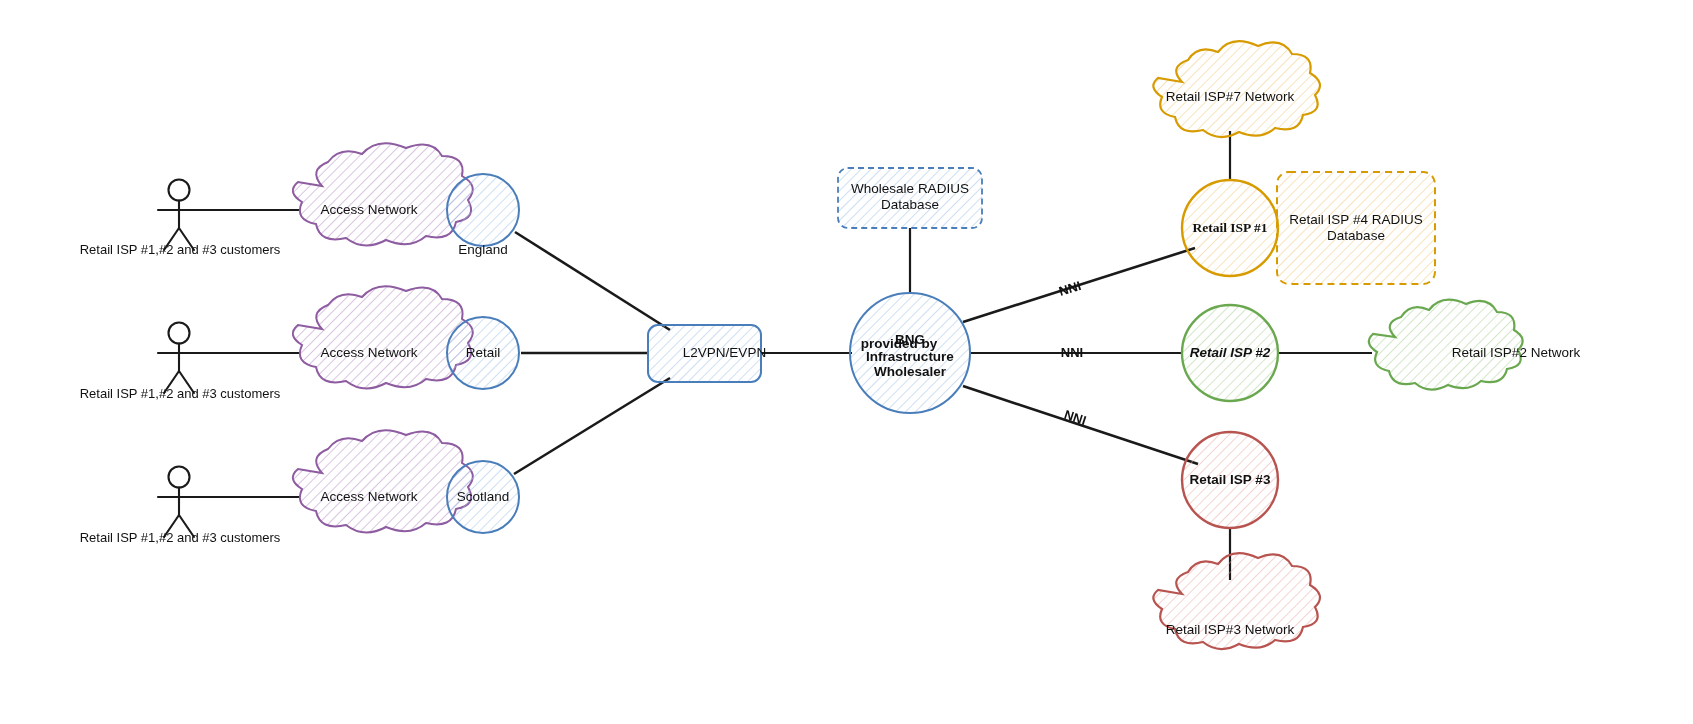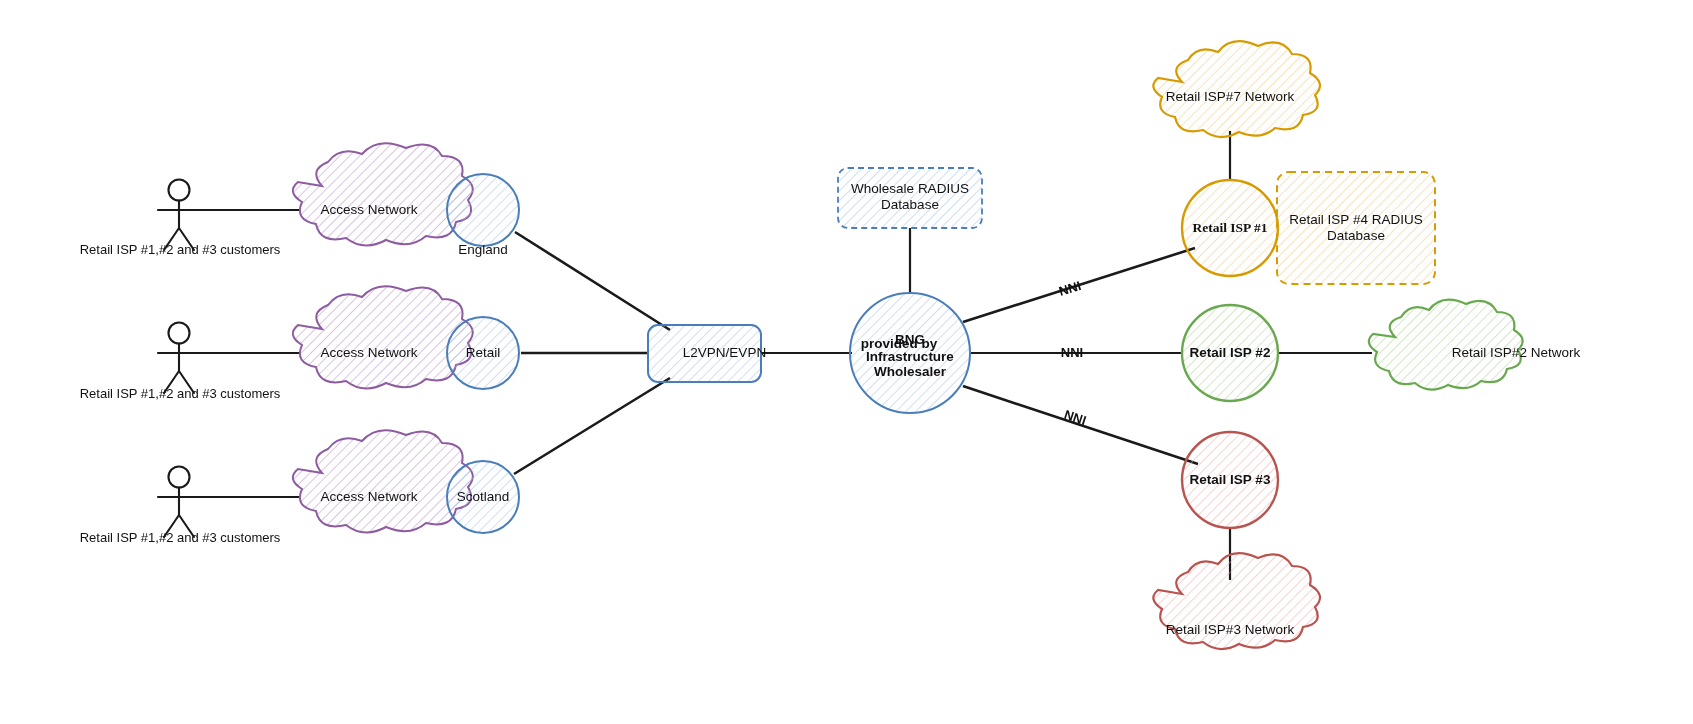--- a/index.html
+++ b/index.html
@@ -140,19 +140,19 @@
 
   <div class="lbl f13 b" style="left:1050px;top:281px;width:40px;transform:rotate(-17deg);">NNI</div>
   <div class="lbl f13 b" style="left:1052px;top:345px;width:40px;">NNI</div>
   <div class="lbl f13 b" style="left:1055px;top:410px;width:40px;transform:rotate(18deg);">NNI</div>
 
   <div class="lbl f13n" style="left:1150px;top:89px;width:160px;">Retail ISP#7 Network</div>
   <div class="lbl f13n b" style="left:1180px;top:220px;width:100px;font-family:Liberation Serif, serif;">Retail ISP #1</div>
   <div class="lbl f13n" style="left:1277px;top:212px;width:158px;">Retail ISP #4 RADIUS</div>
   <div class="lbl f13n" style="left:1277px;top:228px;width:158px;">Database</div>
 
-  <div class="lbl f13n b" style="left:1180px;top:345px;width:100px;">Retail ISP #2</div>
+  <div class="lbl f13n b" style="left:1180px;top:345px;width:100px;font-style:italic;">Retail ISP #2</div>
   <div class="lbl f13n" style="left:1436px;top:345px;width:160px;">Retail ISP#2 Network</div>
 
   <div class="lbl f13n b" style="left:1180px;top:472px;width:100px;">Retail ISP #3</div>
   <div class="lbl f13n" style="left:1150px;top:601px;width:160px;margin-top:21px;">Retail ISP#3 Network</div>
 
 </div>
 
 </body></html>

